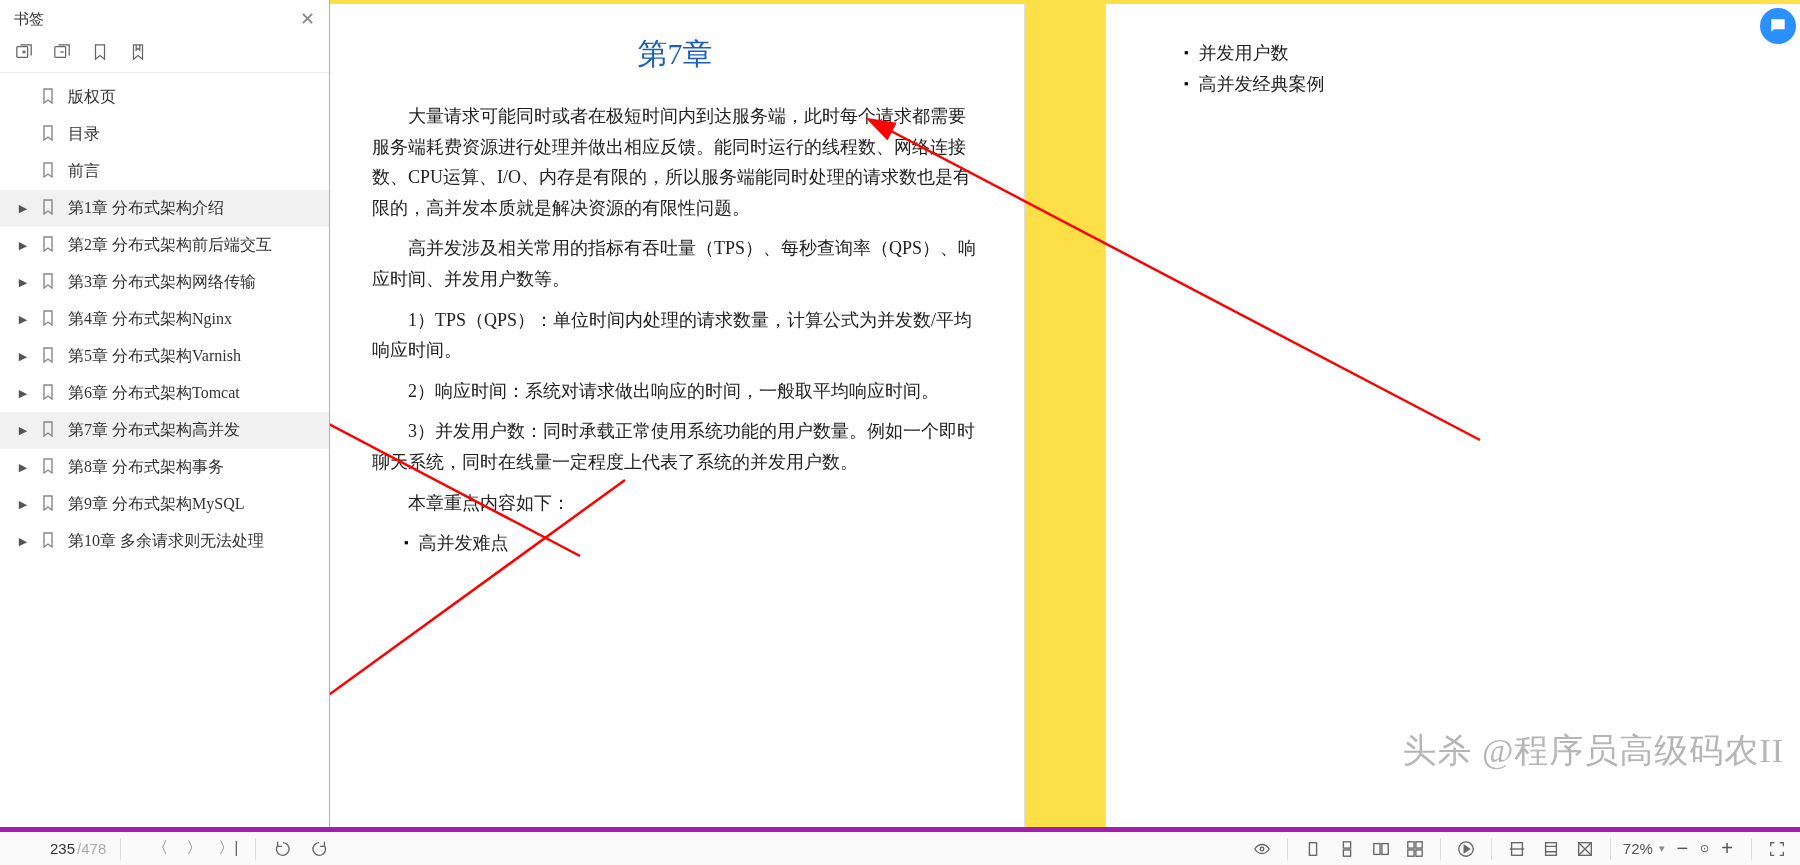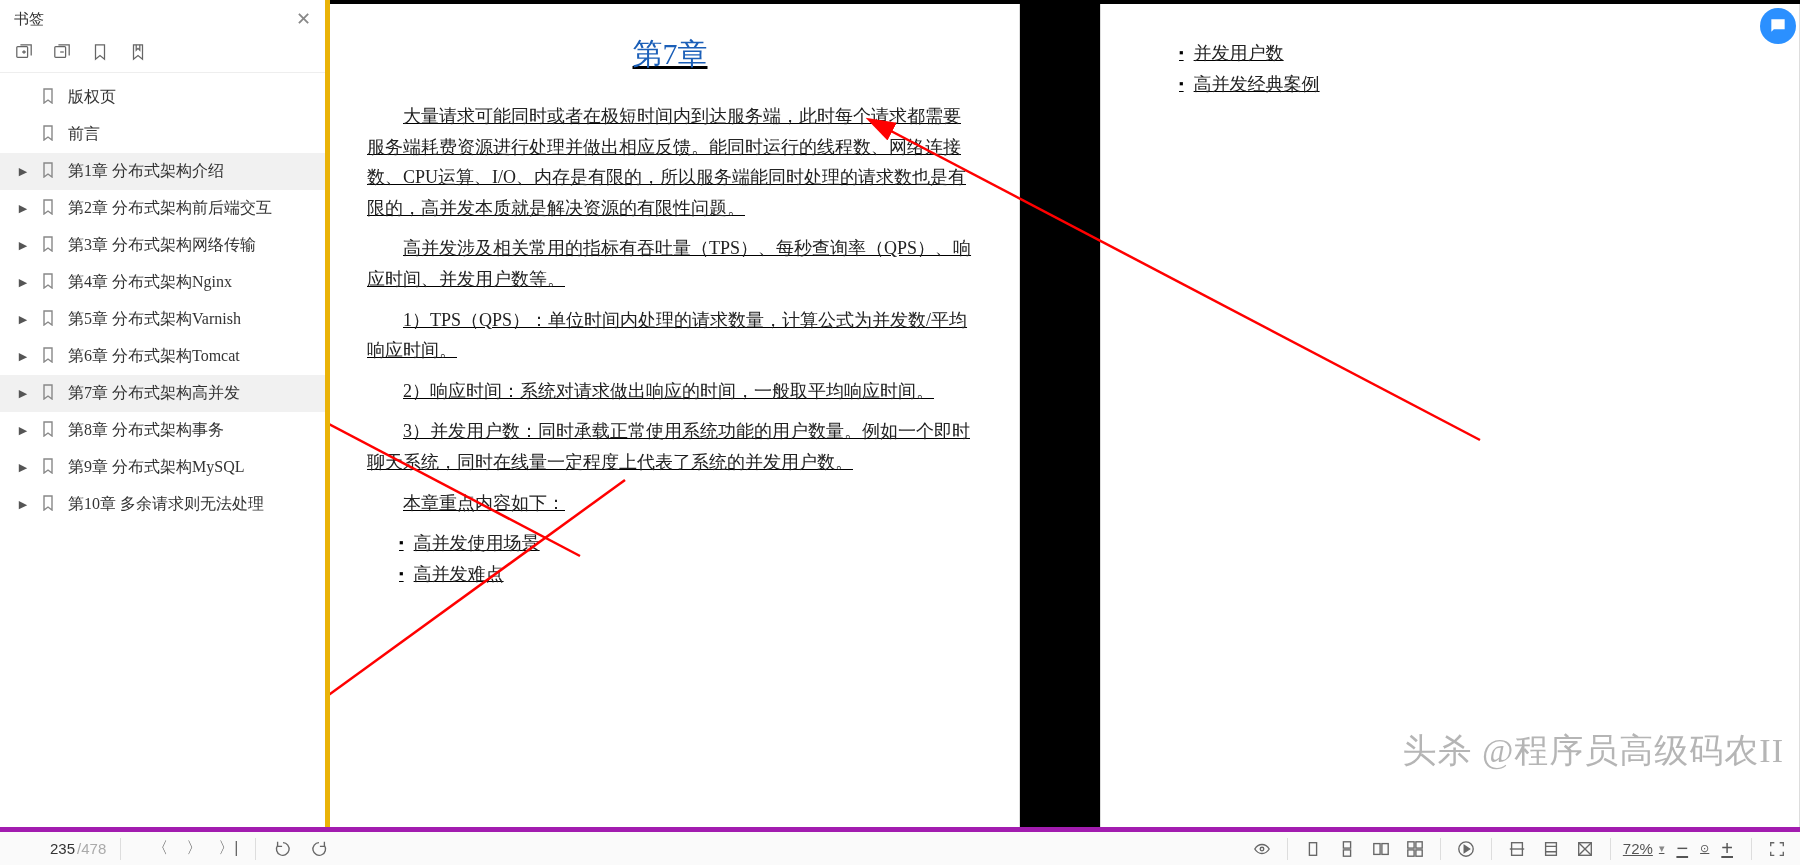--- a/index.html
+++ b/index.html
@@ -1,48 +1,48 @@
 <!DOCTYPE html>
 <html><head>
 <meta charset="utf-8">
 <style>
 * { margin:0; padding:0; box-sizing:border-box; }
 html,body { width:1800px; height:865px; font-family:"Microsoft YaHei","SimSun",sans-serif; background:#fff; overflow:hidden; }
 .app { display:flex; flex-direction:column; height:865px; }
 .main { flex:1; display:flex; overflow:hidden; }
-.sidebar { width:330px; border-right:5px solid #eab308; display:flex; flex-direction:column; background:#fff; }
+.sidebar { width:330px; border-right:1px solid #eab308; display:flex; flex-direction:column; background:#fff; }
 .sb-header { display:flex; align-items:center; justify-content:space-between; padding:8px 14px 6px; }
 .sb-title { font-size:15px; color:#333; }
 .sb-close { color:#888; cursor:pointer; font-size:18px; }
 .sb-tools { display:flex; gap:18px; padding:6px 14px 10px; border-bottom:1px solid #eee; color:#666; }
 .sb-tool { width:20px; height:20px; display:flex; align-items:center; justify-content:center; cursor:pointer; }
 .sb-tool svg { width:18px; height:18px; stroke:#666; fill:none; stroke-width:1.4; }
 .sb-list { flex:1; overflow:auto; padding-top:6px; }
 .sb-item { display:flex; align-items:center; padding:8px 10px 8px 18px; font-size:16px; color:#333; cursor:pointer; gap:13px;font-family:Liberation Serif, serif; }
 .sb-item.selected, .sb-item.hl { background:#f1f1f1; }
 .caret { width:10px; display:inline-block; text-align:center; color:#555; font-size:11px; }
 .bm-icon svg { width:14px; height:16px; fill:none; stroke:#888; stroke-width:1.4; }
-.doc { flex:1; display:flex; justify-content:flex-end; background:#000000; overflow:hidden; position:relative;text-decoration:underline; }
+.doc { flex:1; display:flex; justify-content:center; background:#fde047; overflow:hidden; position:relative; }
 .pages { display:flex; gap:80px; padding-top:4px; }
 .page { width:700px; background:#fff; border-left:1px solid #ddd; border-right:1px solid #ddd; padding:30px 46px 20px; font-family:"SimSun","Songti SC",serif; color:#222; }
 .page2 { padding-left:46px; padding-right:46px; }
 .chap-no { text-align:center; font-size:30px; color:#1b5fb8; font-family:"SimSun",serif; margin-bottom:26px; }
 .chap-title { text-align:center; font-size:32px; color:#1b5fb8; font-family:"SimSun",serif; margin-bottom:32px; }
 .para { font-size:18px; line-height:1.7; text-indent:2em; margin-bottom:10px; font-family:"SimSun",serif; }
 .blist { margin-left:2em; margin-top:4px; }
 .blist li { font-size:18px; line-height:1.7; list-style:none; font-family:"SimSun",serif; }
 .blist li::before { content:"▪"; color:#000; margin-right:10px; font-size:13px; vertical-align:2px; }
 .statusbar { height:38px; border-top:5px solid #a21caf; display:flex; align-items:center; padding:0 10px; gap:10px; background:#fafafa; color:#555; }
 .sb-pg { display:flex; align-items:center; gap:2px; font-size:15px; padding-left:40px; }
 .sb-pg .cur { color:#333; }
 .sb-pg .tot { color:#aaa; }
 .sb-nav { display:flex; gap:8px; margin-left:12px; }
 .sb-nav span, .view-tool { width:26px; height:26px; display:flex; align-items:center; justify-content:center; cursor:pointer; color:#666; }
 .vline { width:1px; height:22px; background:#ddd; margin:0 4px; }
-.sb-right { margin-left:auto; display:flex; align-items:center; gap:8px;text-decoration:underline; }
+.sb-right { margin-left:auto; display:flex; align-items:center; gap:8px; }
 .view-tool svg { width:18px; height:18px; stroke:#666; fill:none; stroke-width:1.5; }
 .zoom { display:flex; align-items:center; gap:6px; font-size:15px; }
 .float-btn { position:absolute; top:8px; right:4px; width:36px; height:36px; border-radius:50%; background:#2b90ff; display:flex; align-items:center; justify-content:center; cursor:pointer; }
 .float-btn svg { width:20px; height:20px; fill:#fff; }
 .watermark { position:absolute; right:16px; bottom:53px; font-size:34px; color:rgba(120,120,120,0.55); font-family:"Microsoft YaHei"; pointer-events:none; letter-spacing:1px; }
 .arrows { position:absolute; inset:0; pointer-events:none; }
 </style>
 </head>
 <body>
 <div class="app">
@@ -87,20 +87,27 @@
             <span class="bm-icon"><svg viewBox="0 0 14 16">
                 <path d="M3 1h8v14l-4-3-4 3z"></path>
               </svg></span>
             <span>版权页</span>
           </div>
           <div class="sb-item">
             <span class="caret"></span>
             <span class="bm-icon"><svg viewBox="0 0 14 16">
                 <path d="M3 1h8v14l-4-3-4 3z"></path>
               </svg></span>
+            <span>目录</span>
+          </div>
+          <div class="sb-item">
+            <span class="caret"></span>
+            <span class="bm-icon"><svg viewBox="0 0 14 16">
+                <path d="M3 1h8v14l-4-3-4 3z"></path>
+              </svg></span>
             <span>前言</span>
           </div>
           <div class="sb-item hl">
             <span class="caret">▶</span>
             <span class="bm-icon"><svg viewBox="0 0 14 16">
                 <path d="M3 1h8v14l-4-3-4 3z"></path>
               </svg></span>
             <span>第1章 分布式架构介绍</span>
           </div>
           <div class="sb-item">
@@ -178,21 +185,20 @@
     <div class="pages">
       <div class="page">
         <div class="chap-no">第7章</div>
         <p class="para">大量请求可能同时或者在极短时间内到达服务端，此时每个请求都需要服务端耗费资源进行处理并做出相应反馈。能同时运行的线程数、网络连接数、CPU运算、I/O、内存是有限的，所以服务端能同时处理的请求数也是有限的，高并发本质就是解决资源的有限性问题。</p>
         <p class="para">高并发涉及相关常用的指标有吞吐量（TPS）、每秒查询率（QPS）、响应时间、并发用户数等。</p>
         <p class="para">1）TPS（QPS）：单位时间内处理的请求数量，计算公式为并发数/平均响应时间。</p>
         <p class="para">2）响应时间：系统对请求做出响应的时间，一般取平均响应时间。</p>
         <p class="para">3）并发用户数：同时承载正常使用系统功能的用户数量。例如一个即时聊天系统，同时在线量一定程度上代表了系统的并发用户数。</p>
         <p class="para">本章重点内容如下：</p>
         <ul class="blist" id="bl1">
-              <li>高并发使用场景</li>
               <li>高并发难点</li>
             </ul>
       </div>
       <div class="page page2">
         <ul class="blist" id="bl2">
               <li>并发用户数</li>
               <li>高并发经典案例</li>
             </ul>
       </div>
     </div>

